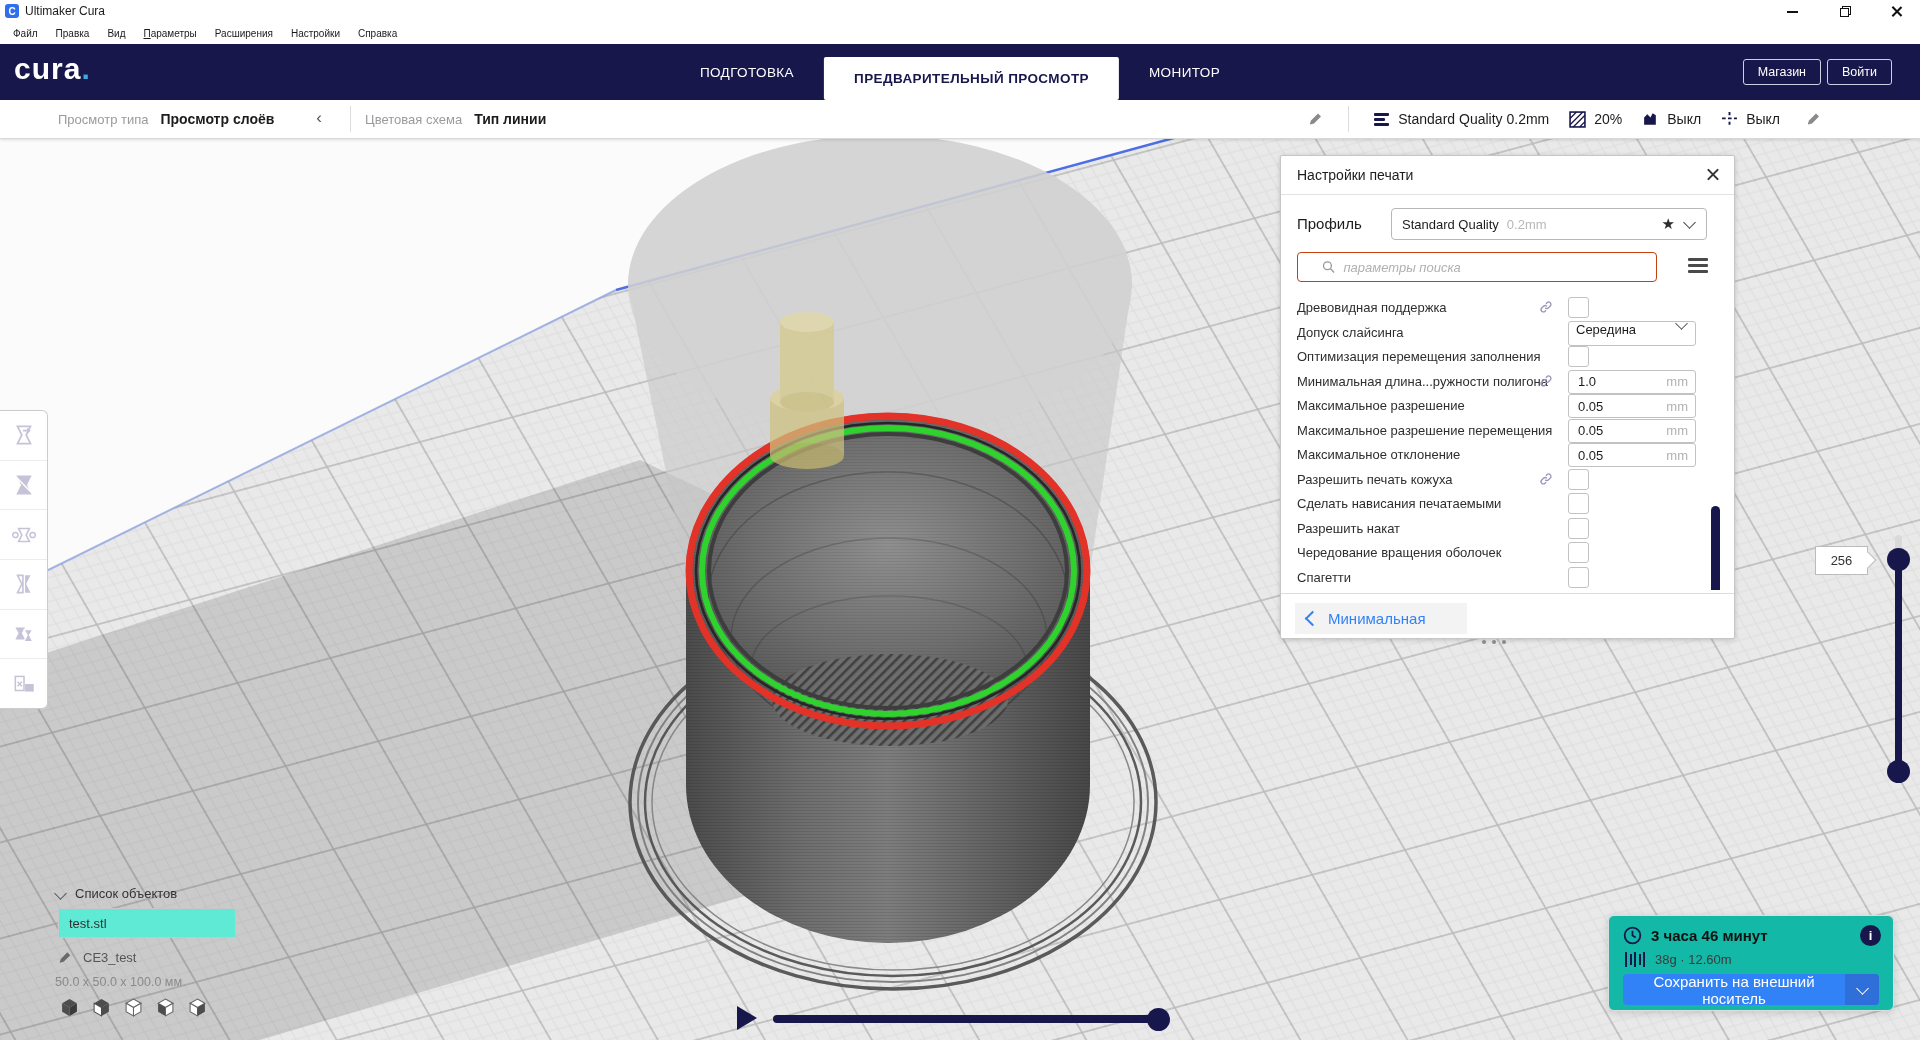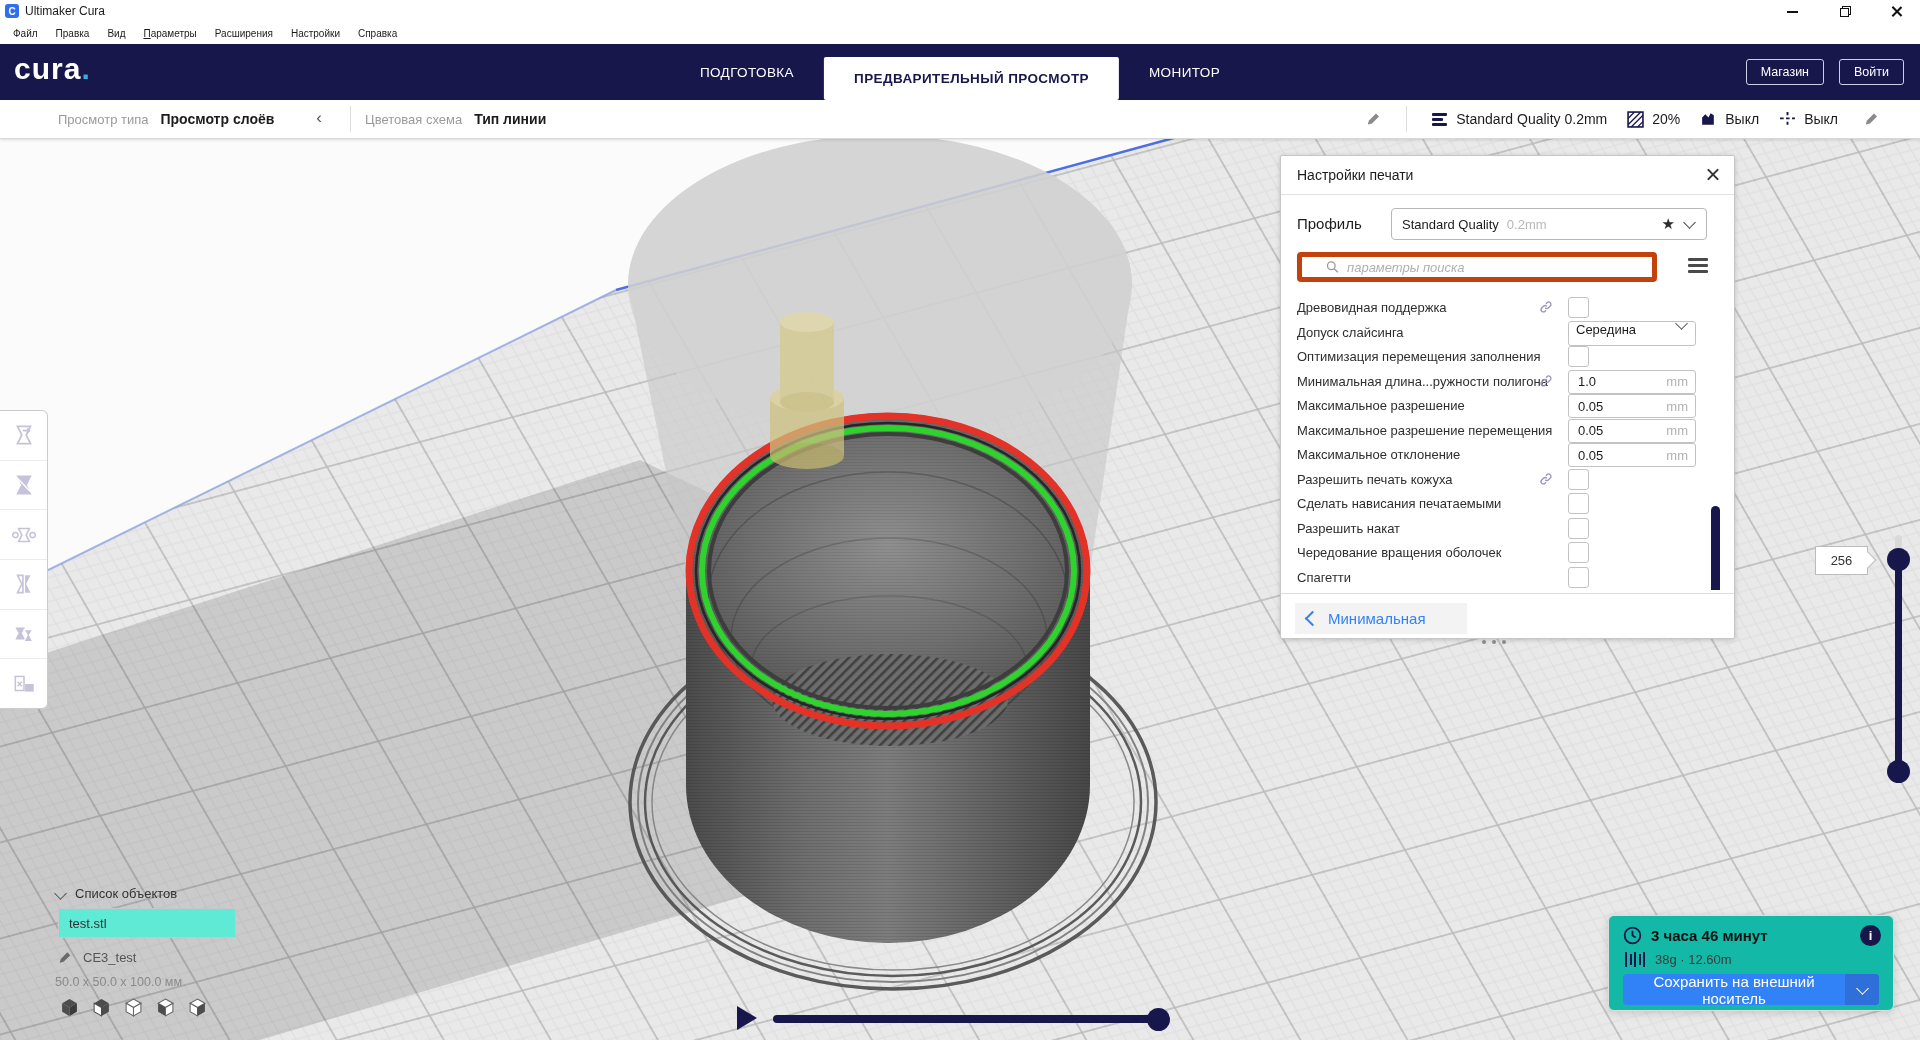--- a/index.html
+++ b/index.html
@@ -21,30 +21,30 @@
   .menubar{left:0;top:22px;width:1920px;height:22px;background:#fff;z-index:30;display:flex;align-items:center;padding-left:4px;}
   .menu-item{font-size:10px;color:#1a1a1a;padding:0 9px;cursor:pointer;display:inline-block;}
   .menu-item.u::first-letter{text-decoration:underline;}
   
   .navbar{left:0;top:44px;width:1920px;height:56px;background:#18174c;z-index:29;}
   .logo{position:absolute;left:14px;top:8px;font-size:30px;font-weight:bold;color:#fff;letter-spacing:1px;}
   .logo .dot{color:#3aabdc;}
   .nav-tabs{position:absolute;left:50%;transform:translateX(-50%);top:0;height:56px;display:flex;align-items:flex-end;}
   .nav-tab{color:#fff;font-size:13.5px;letter-spacing:.4px;padding:0 30px;height:56px;display:flex;align-items:center;cursor:pointer;}
   .nav-tab.active{background:#fff;color:#18174c;font-weight:bold;height:43px;border-radius:2px;}
-  .nav-right{position:absolute;right:16px;top:15px;display:flex;gap:15px;}
+  .nav-right{position:absolute;right:28px;top:15px;display:flex;gap:6px;}
   .nav-btn{border:1px solid #cdd0e4;border-radius:3px;color:#fff;font-size:12.5px;padding:5px 14px;cursor:pointer;background:transparent;}
   
   .view-toolbar{left:0;top:100px;width:1920px;height:38px;background:#fff;z-index:28;
     border-bottom:1px solid #d8d8d8;display:flex;align-items:center;box-shadow:0 1px 3px rgba(0,0,0,.12);}
   .vt-label{color:#9a9a9a;font-size:13px;margin-right:12px;}
   .vt-value{color:#1c1c1c;font-size:14px;font-weight:bold;margin-right:14px;}
   .vt-chev{color:#555;font-size:17px;margin:0 14px 2px 28px;cursor:pointer;}
   .vt-div{width:1px;height:26px;background:#dcdcdc;margin:0 14px;}
-  .vt-right{margin-left:auto;display:flex;align-items:center;gap:8px;padding-right:40px;}
+  .vt-right{margin-left:auto;display:flex;align-items:center;gap:8px;padding-right:98px;}
   .vt-ic{display:flex;align-items:center;}
   .vt-text{color:#1c1c1c;font-size:14px;margin-right:12px;}
   
   .tools{left:0;top:410px;width:47px;height:297px;background:#fff;border:1px solid #ccc;border-left:none;
     border-radius:0 6px 6px 0;z-index:5;display:flex;flex-direction:column;}
   .tool-btn{flex:1;display:flex;align-items:center;justify-content:center;border-bottom:1px solid #ececec;cursor:pointer;}
   .tool-btn:last-child{border-bottom:none;}
   
   .spanel{left:1280px;top:155px;width:453px;height:482px;background:#fff;border:1px solid #c6c6c6;
     border-radius:2px;z-index:10;box-shadow:0 1px 5px rgba(0,0,0,.18);}
@@ -54,21 +54,21 @@
   .sp-close::before,.sp-close::after{content:"";position:absolute;left:7px;top:0;width:2px;height:15px;background:#333;border-radius:1px;}
   .sp-close::before{transform:rotate(45deg);} .sp-close::after{transform:rotate(-45deg);}
   .sp-profile-label{position:absolute;left:16px;top:59px;font-size:15px;color:#1c1c1c;}
   .sp-profile{position:absolute;left:110px;top:52px;width:316px;height:32px;border:1px solid #b8b8b8;border-radius:4px;
     display:flex;align-items:center;padding:0 10px;box-sizing:border-box;cursor:pointer;}
   .sp-profile .name{font-size:13px;color:#1c1c1c;}
   .sp-profile .variant{font-size:13px;color:#b8b8b8;margin-left:8px;}
   .sp-profile .star{margin-left:auto;font-size:15px;color:#2e2e2e;}
   .chev-down{width:8px;height:8px;border-right:1.8px solid #444;border-bottom:1.8px solid #444;
     transform:rotate(45deg);margin:-3px 2px 0 10px;}
-  .sp-search{position:absolute;left:16px;top:96px;width:360px;height:30px;border:5px solid #c2410c;border-radius:4px;
+  .sp-search{position:absolute;left:16px;top:96px;width:360px;height:30px;border:1px solid #c2410c;border-radius:4px;
     box-sizing:border-box;display:flex;align-items:center;padding:0 24px;}
   .sp-search input{border:none;outline:none;font-size:13px;font-style:italic;color:#555;width:300px;margin-left:6px;}
   .sp-search input::placeholder{color:#b0b0b0;}
   .sp-menu{position:absolute;left:407px;top:102px;width:20px;height:18px;cursor:pointer;}
   .sp-menu div{height:2.6px;background:#4a4a4a;margin-bottom:3.4px;border-radius:1px;}
   .sp-list{position:absolute;left:0;top:140px;width:453px;height:294px;overflow:hidden;}
   .srow{position:relative;height:24.55px;}
   .srow .lab{position:absolute;left:16px;top:4px;font-size:13px;color:#2e2e2e;white-space:nowrap;}
   .link-ic{position:absolute;left:258px;top:4px;}
   .cb{position:absolute;left:287px;top:1px;width:21px;height:21px;border:1.2px solid #c2c2c2;border-radius:3px;

